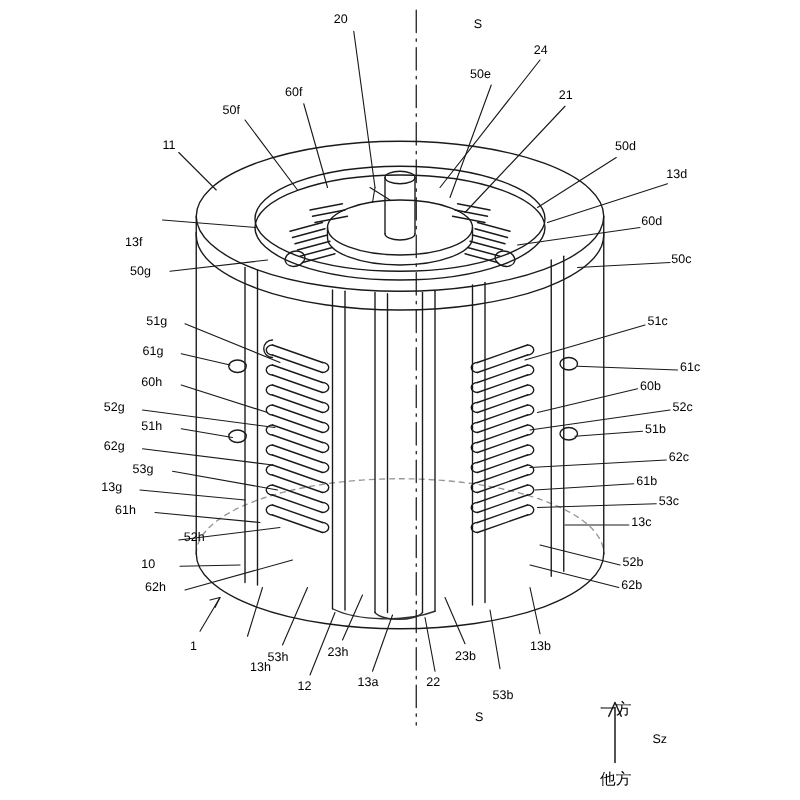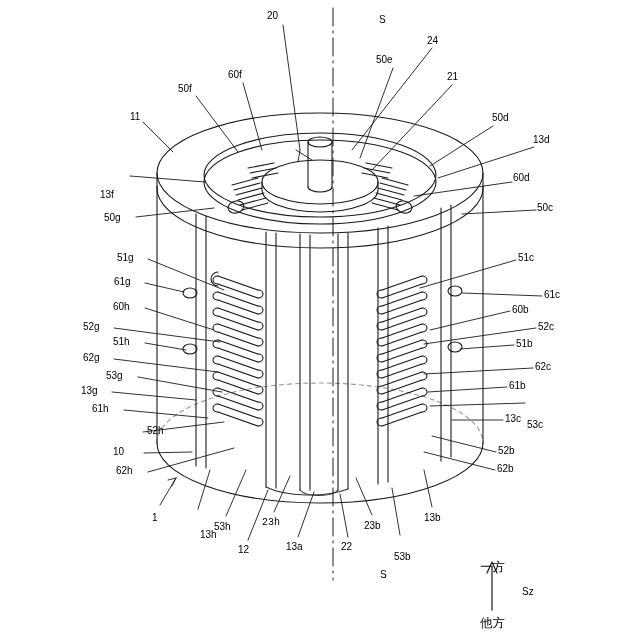--- a/index.html
+++ b/index.html
@@ -354,32 +354,32 @@
     <span class="lbl" style="left:512px; top:305px;">60b</span>
     <span class="lbl" style="left:83px;  top:322px;">52g</span>
     <span class="lbl" style="left:538px; top:322px;">52c</span>
     <span class="lbl" style="left:113px; top:337px;">51h</span>
     <span class="lbl" style="left:516px; top:339px;">51b</span>
     <span class="lbl" style="left:83px;  top:353px;">62g</span>
     <span class="lbl" style="left:535px; top:362px;">62c</span>
     <span class="lbl" style="left:106px; top:371px;">53g</span>
     <span class="lbl" style="left:509px; top:381px;">61b</span>
     <span class="lbl" style="left:81px;  top:386px;">13g</span>
-    <span class="lbl" style="left:527px; top:420px;">53c</span>
+    <span class="lbl" style="left:527px; top:397px;">53c</span>
     <span class="lbl" style="left:92px;  top:404px;">61h</span>
     <span class="lbl" style="left:505px; top:414px;">13c</span>
     <span class="lbl" style="left:111px; top:426px;padding-left:36px;">52h</span>
     <span class="lbl" style="left:113px; top:447px;">10</span>
     <span class="lbl" style="left:498px; top:446px;">52b</span>
     <span class="lbl" style="left:116px; top:466px;">62h</span>
     <span class="lbl" style="left:497px; top:464px;">62b</span>
     <span class="lbl" style="left:152px; top:513px;">1</span>
     <span class="lbl" style="left:187px; top:530px;margin-left:13px;">13h</span>
     <span class="lbl" style="left:214px; top:522px;">53h</span>
-    <span class="lbl" style="left:262px; top:518px;font-family:Liberation Mono, monospace;">23h</span>
+    <span class="lbl" style="left:262px; top:518px;">23h</span>
     <span class="lbl" style="left:364px; top:521px;">23b</span>
     <span class="lbl" style="left:424px; top:513px;">13b</span>
     <span class="lbl" style="left:238px; top:545px;">12</span>
     <span class="lbl" style="left:286px; top:542px;">13a</span>
     <span class="lbl" style="left:341px; top:542px;">22</span>
     <span class="lbl" style="left:394px; top:552px;">53b</span>
     <span class="lbl" style="left:380px; top:570px;">S</span>
     <span class="lbl lbl-jp" style="left:480px; top:549px;margin-top:12px;">一方</span>
     <span class="lbl" style="left:522px; top:587px;">Sz</span>
     <span class="lbl lbl-jp" style="left:480px; top:617px;">他方</span>

